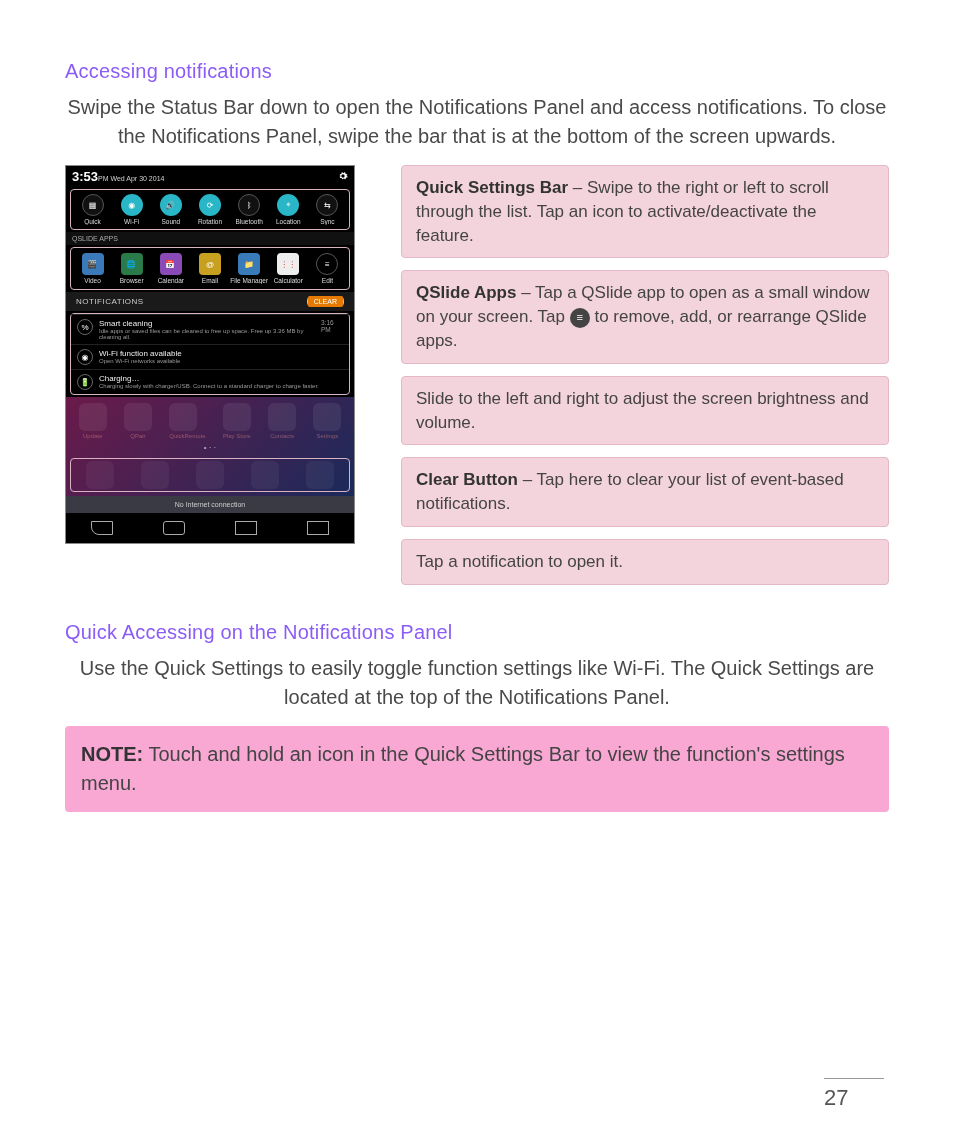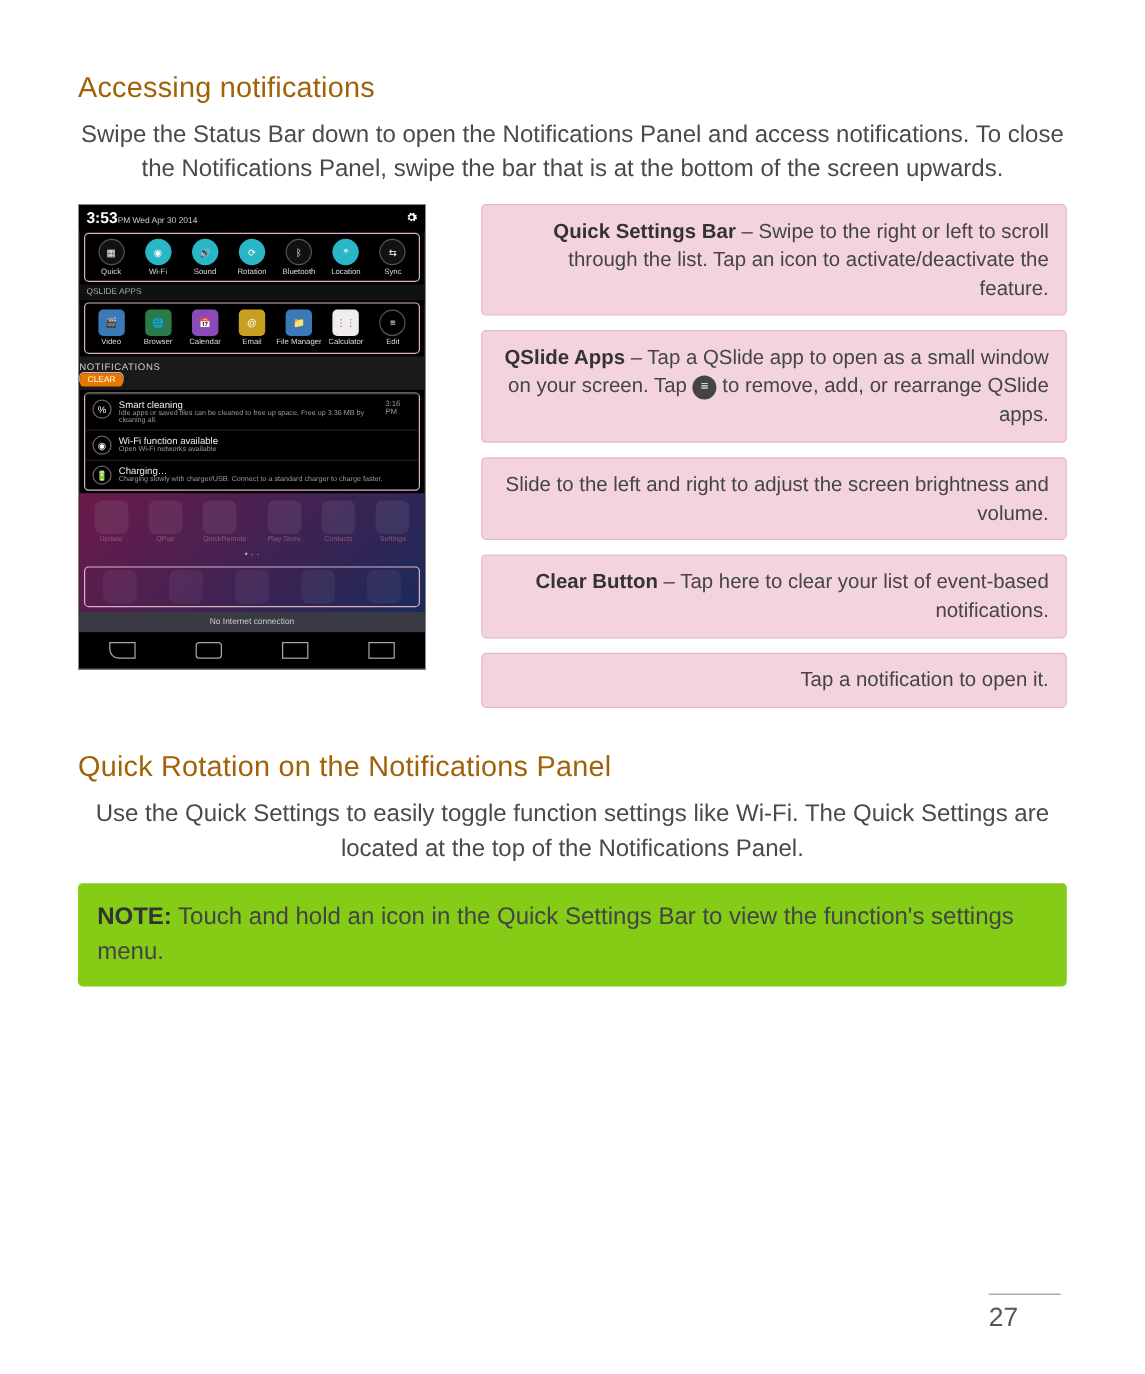--- a/index.html
+++ b/index.html
@@ -6,23 +6,23 @@
   body {
     width: 954px;
     height: 1145px;
     background: #fff;
     font-family: "Helvetica Neue", Arial, sans-serif;
     color: #333;
     position: relative;
     padding: 60px 65px 40px 65px;
   }
   h2.section-heading {
-    color: #a16207;
+    color: #8b5cf6;
     font-weight: 400;
-    font-size: 24px;
+    font-size: 20px;
     margin-bottom: 10px;
     letter-spacing: 0.2px;
   }
   p.body-text {
     font-size: 20px;
     line-height: 1.45;
     color: #4a4a4a;
     font-weight: 300;
     margin-bottom: 14px;
     text-align: center;
@@ -59,60 +59,60 @@
   .qs-label{ font-size:6.5px; text-align:center; color:#ddd; white-space:nowrap; overflow:hidden;}
   .section-label{ font-size:7px; padding:3px 6px; color:#aaa; background:#111;}
   .qslide-row{ display:flex; justify-content:space-around; padding:3px 0;}
   .qslide-item{ display:flex; flex-direction:column; align-items:center; gap:2px; width:36px;}
   .qslide-ic{ width:22px;height:22px;border-radius:4px; display:flex;align-items:center;justify-content:center;}
   .slider{ height:4px;background:#444;border-radius:2px;position:relative;margin:6px 0;}
   .slider .thumb{ width:10px;height:10px;background:#ccc;border-radius:50%;position:absolute;top:-3px;}
   .slider .fill{ height:100%;background:#ccc;border-radius:2px;position:absolute;left:0;}
   .brightness-row{ padding:4px 8px;}
   .brightness-row .pct{ font-size:8px;color:#ccc;margin-bottom:2px;}
-  .notif-bar{ display:flex;justify-content:space-between;align-items:flex-start;padding:4px 0;background:#1a1a1a;flex-direction:column;}
+  .notif-bar{ display:flex;justify-content:space-between;align-items:center;padding:4px 10px;background:#1a1a1a;}
   .notif-bar .lbl{ font-size:8px;color:#ccc;letter-spacing:.5px;}
   .clear-btn{ background:#e67a00;color:#fff;font-size:7px;padding:2px 6px;border-radius:2px;}
   .notif-item{ display:flex;gap:6px;padding:4px 6px;border-top:1px solid #222;align-items:flex-start;}
   .notif-ic{ width:16px;height:16px;border-radius:50%;border:1px solid #666;display:flex;align-items:center;justify-content:center;flex:0 0 16px;}
   .notif-text .t{ font-size:8px;color:#eee;}
   .notif-text .s{ font-size:6px;color:#999;}
   .notif-time{ font-size:6.5px;color:#999;margin-left:auto;}
   .home-bg{ background:linear-gradient(135deg,#6b1a4a 0%,#1a2a5a 100%); padding:6px 4px 2px 4px;}
   .home-row{ display:flex;justify-content:space-around;opacity:.5;}
   .home-ic{ width:28px;height:28px;border-radius:6px;background:rgba(255,255,255,.15);}
   .home-lbl{ font-size:6px;color:#d88;text-align:center;margin-top:2px;}
   .dots{ text-align:center;font-size:8px;color:#fff;opacity:.6;padding:4px 0;}
   .weather{ background:#3a3a45;color:#ccc;font-size:7px;text-align:center;padding:5px 0;}
   .navbar{ display:flex;justify-content:space-around;background:#000;padding:8px 0;}
   .nav-ic{ width:22px;height:14px;border:1px solid #aaa;}
 
   
-  .callouts { flex:1; display:flex; flex-direction:column; gap:12px;text-align:right;}
+  .callouts { flex:1; display:flex; flex-direction:column; gap:12px;}
   .callout {
     background:#f4d4dc;
     border:1px solid #e5b8c5;
     border-radius:4px;
     padding:10px 14px;
     font-size:17px;
     line-height:1.4;
     color:#444;
     font-weight:300;
     position:relative;
   }
   .callout b{ font-weight:700; color:#333;}
   .inline-ic{
     display:inline-flex; width:20px;height:20px;border-radius:50%;
     background:#444;color:#fff;align-items:center;justify-content:center;
     font-size:11px;vertical-align:middle;
   }
 
   
   .note-box{
-    background:#84cc16;
+    background:#f9a8d4;
     border-radius:4px;
     padding:14px 16px;
     font-size:20px;
     line-height:1.45;
     color:#444;
     font-weight:300;
     margin-top:6px;
   }
   .note-box b{ font-weight:700; color:#333;}
 
@@ -305,19 +305,19 @@
     </div>
     <div class="callout">
       <b>Clear Button</b><span> – Tap here to clear your list of event-based notifications.</span>
     </div>
     <div class="callout">
       <span>Tap a notification to open it.</span>
     </div>
   </div>
 </div>
 
-<h2 class="section-heading">Quick Rotation on the Notifications Panel</h2>
+<h2 class="section-heading">Quick Accessing on the Notifications Panel</h2>
 <p class="body-text">Use the Quick Settings to easily toggle function settings like Wi-Fi. The Quick Settings are located at the top of the Notifications Panel.</p>
 <div class="note-box">
   <b>NOTE:</b><span> Touch and hold an icon in the Quick Settings Bar to view the function's settings menu.</span>
 </div>
 
 <div class="page-number">27</div>
 
 </body></html>

